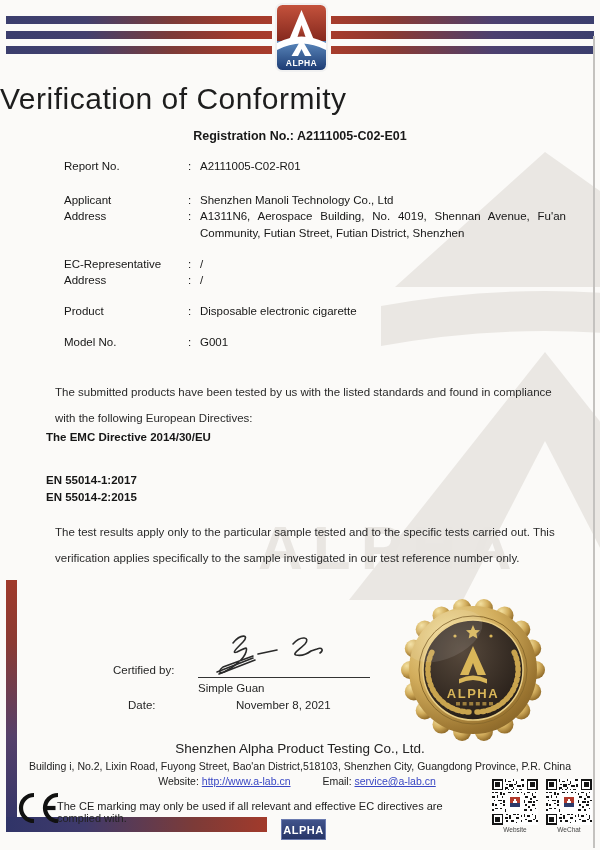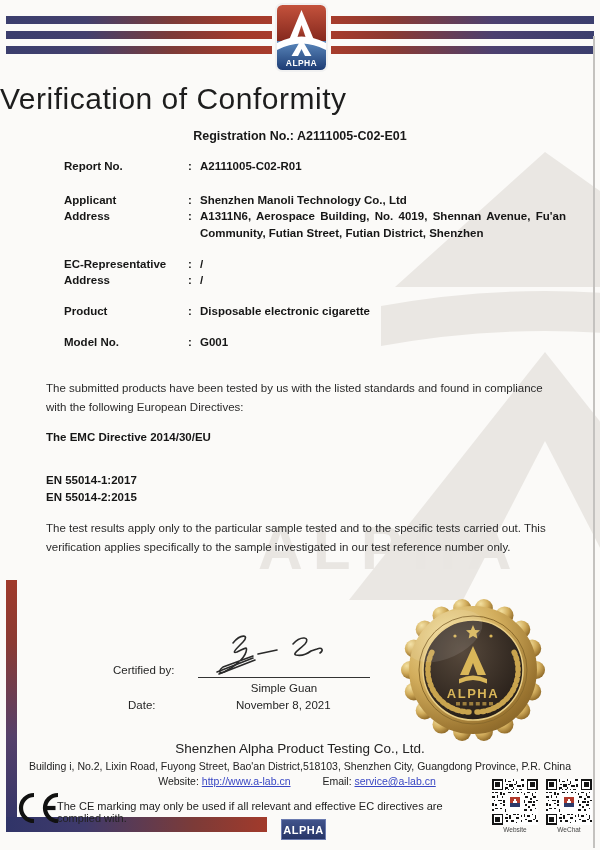--- a/index.html
+++ b/index.html
@@ -21,38 +21,38 @@
     font-size:62px;font-weight:700;letter-spacing:10px;color:#e9e6e2;
     font-family:"Liberation Sans",sans-serif;white-space:nowrap;
   }
   
   .title{position:absolute;left:0;top:82px;width:600px;
     font-size:30px;font-weight:400;color:#1d1d1d;letter-spacing:.5px;z-index:2;}
   .reg-line{position:absolute;left:0;top:129px;width:600px;text-align:center;
     font-size:12.5px;font-weight:700;color:#181818;z-index:2;}
   
   .frow{position:absolute;left:46px;width:508px;display:flex;z-index:2;
-    font-size:11.5px;font-weight:700;color:#161616;line-height:16.5px;padding-left:18px;}
+    font-size:11.5px;font-weight:400;color:#161616;line-height:16.5px;padding-left:18px;}
   .flabel{width:124px;flex:none;}
   .fcolon{width:12px;flex:none;}
   .fvalue{width:366px;flex:none;}
   .fvalue.just{text-align:justify;}
   .r0{top:158px}.r1{top:192px}.r2{top:208px}.r3{top:256px}.r4{top:272px}.r5{top:303px}.r6{top:334px}
   
-  .para{position:absolute;left:46px;width:505px;font-size:11.5px;line-height:19px;color:#2a2a2a;z-index:2;}
+  .para{position:absolute;left:55px;width:505px;font-size:11.5px;line-height:26px;color:#2a2a2a;z-index:2;}
   .p1{top:379px}
   .bold-line{position:absolute;left:46px;font-size:11.5px;font-weight:700;color:#161616;z-index:2;}
   .emc{top:431px}
   .std{top:472px;line-height:17px;}
   .p2{top:519px}
   
   .cert-label{position:absolute;left:113px;top:664px;font-size:11.5px;z-index:2;}
   .sig-svg{position:absolute;left:203px;top:627px;z-index:3;}
   .sig-line{position:absolute;left:198px;top:677px;width:172px;height:1.2px;background:#333;z-index:2;}
-  .sig-name{position:absolute;left:198px;top:682px;width:172px;text-align:center;font-size:11.5px;z-index:2;}
+  .sig-name{position:absolute;left:198px;top:682px;width:172px;font-size:11.5px;z-index:2;}
   .date-label{position:absolute;left:128px;top:699px;font-size:11.5px;z-index:2;}
   .date-value{position:absolute;left:228px;top:699px;font-size:11.5px;z-index:2;padding-left:8px;}
   .seal{position:absolute;left:393px;top:598px;z-index:3;}
   
   .vbar{position:absolute;left:6px;top:580px;width:11px;height:252px;z-index:1;
     background:linear-gradient(180deg,#a03a2b 0%,#8a3a33 25%,#55406a 62%,#303468 100%);}
   .hbar{position:absolute;left:6px;top:817px;width:261px;height:15px;z-index:1;
     background:linear-gradient(90deg,#303468 0%,#3f3a6b 30%,#7c3b38 72%,#a23a2b 100%);}
   .alpha-badge{position:absolute;left:281px;top:819px;width:43px;height:19px;z-index:2;
     background:linear-gradient(180deg,#41538b 0%,#273668 100%);border:1px solid #6b7bb0;

